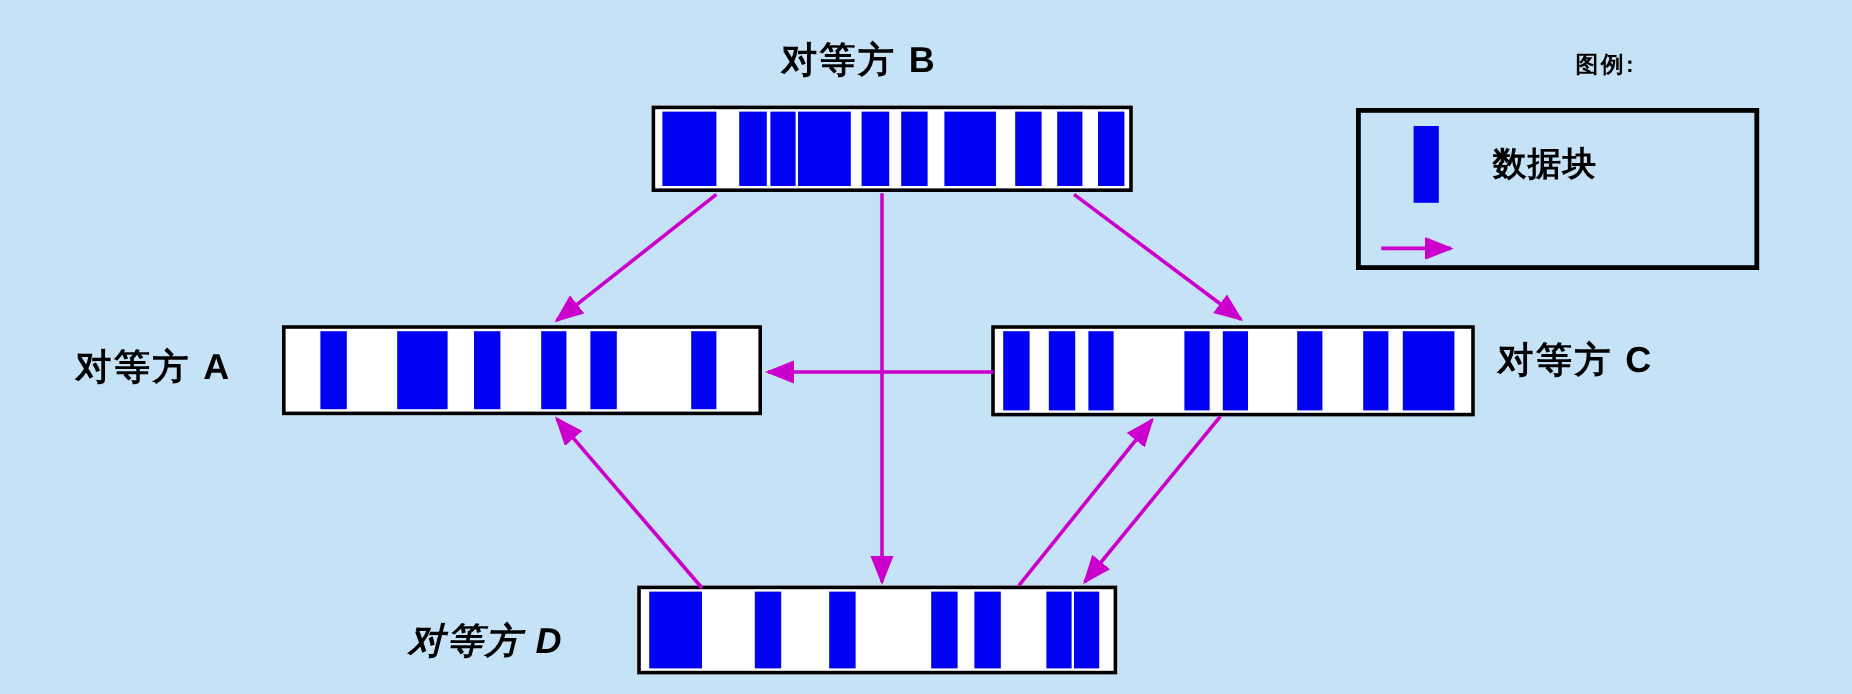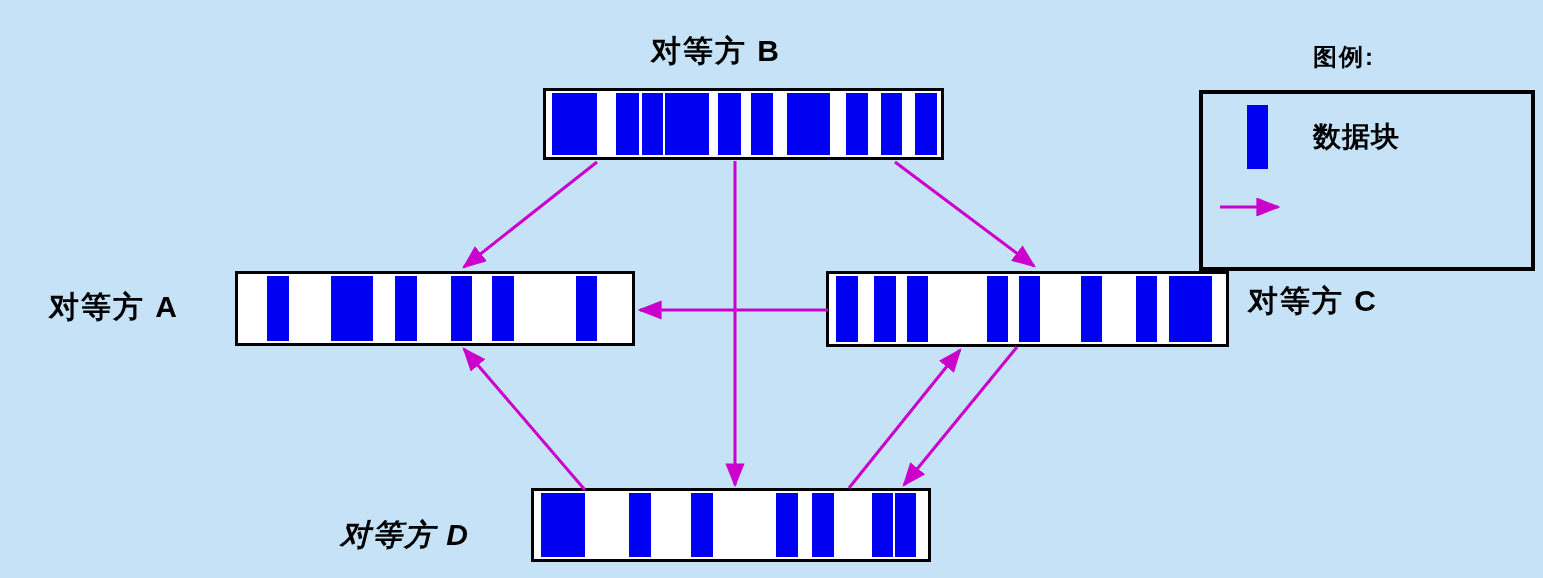--- a/index.html
+++ b/index.html
@@ -11,25 +11,25 @@
     position:absolute; box-sizing:border-box;
     border:3px solid #000;
   }
   .block { position:absolute; top:2px; bottom:2px; }
   .peer-label {
     position:absolute; font-size:30px; font-weight:bold; color:#000;
     letter-spacing:2px; white-space:nowrap; line-height:1.05;
   }
   #arrow-layer { position:absolute; left:0; top:0; z-index:3; pointer-events:none; }
   #legend-title {
-    position:absolute; left:1313px; top:41px; font-size:24px; font-weight:bold;
+    position:absolute; left:1313px; top:41px; font-size:19px; font-weight:bold;
     letter-spacing:2px; color:#000;
   }
   #legend-box {
-    position:absolute; left:1199px; top:90px; width:336px; height:181px;
+    position:absolute; left:1130px; top:90px; width:336px; height:135px;
     box-sizing:border-box; border:4px solid #000;
   }
   #legend-swatch { position:absolute; left:44px; top:11px; width:21px; height:64px; }
   .legend-label { position:absolute; font-size:28px; font-weight:bold; color:#000; letter-spacing:1px; white-space:nowrap; }
   #legend-label-block { left:110px; top:24px; }
   #legend-label-transfer { left:94px; top:98px; }
   #legend-arrow-svg { position:absolute; left:15px; top:104px; }
 </style>
 </head>
 <body style="background: rgb(198, 226, 246);">
@@ -64,21 +64,21 @@
     </div>
     <div class="peer-label" style="left: 651px; top: 35px;">对等方 B</div>
     <div class="peer-bar" style="left: 235px; top: 271px; width: 400px; height: 75px; background: rgb(255, 255, 255); border-color: rgb(0, 0, 0);">
       <div class="block" style="left: 29px; width: 22px; background: rgb(0, 0, 242);"></div>
       <div class="block" style="left: 93px; width: 42px; background: rgb(0, 0, 242);"></div>
       <div class="block" style="left: 157px; width: 22px; background: rgb(0, 0, 242);"></div>
       <div class="block" style="left: 213px; width: 21px; background: rgb(0, 0, 242);"></div>
       <div class="block" style="left: 254px; width: 22px; background: rgb(0, 0, 242);"></div>
       <div class="block" style="left: 338px; width: 21px; background: rgb(0, 0, 242);"></div>
     </div>
-    <div class="peer-label" style="left: 49px; top: 291px; text-align: center;">对等方 A</div>
+    <div class="peer-label" style="left: 63px; top: 291px; text-align: center;">对等方 A</div>
     <div class="peer-bar" style="left: 826px; top: 271px; width: 403px; height: 76px; background: rgb(255, 255, 255); border-color: rgb(0, 0, 0);">
       <div class="block" style="left: 7px; width: 22px; background: rgb(0, 0, 242);"></div>
       <div class="block" style="left: 45px; width: 22px; background: rgb(0, 0, 242);"></div>
       <div class="block" style="left: 78px; width: 21px; background: rgb(0, 0, 242);"></div>
       <div class="block" style="left: 158px; width: 21px; background: rgb(0, 0, 242);"></div>
       <div class="block" style="left: 190px; width: 21px; background: rgb(0, 0, 242);"></div>
       <div class="block" style="left: 252px; width: 21px; background: rgb(0, 0, 242);"></div>
       <div class="block" style="left: 307px; width: 21px; background: rgb(0, 0, 242);"></div>
       <div class="block" style="left: 340px; width: 43px; background: rgb(0, 0, 242);"></div>
     </div>

